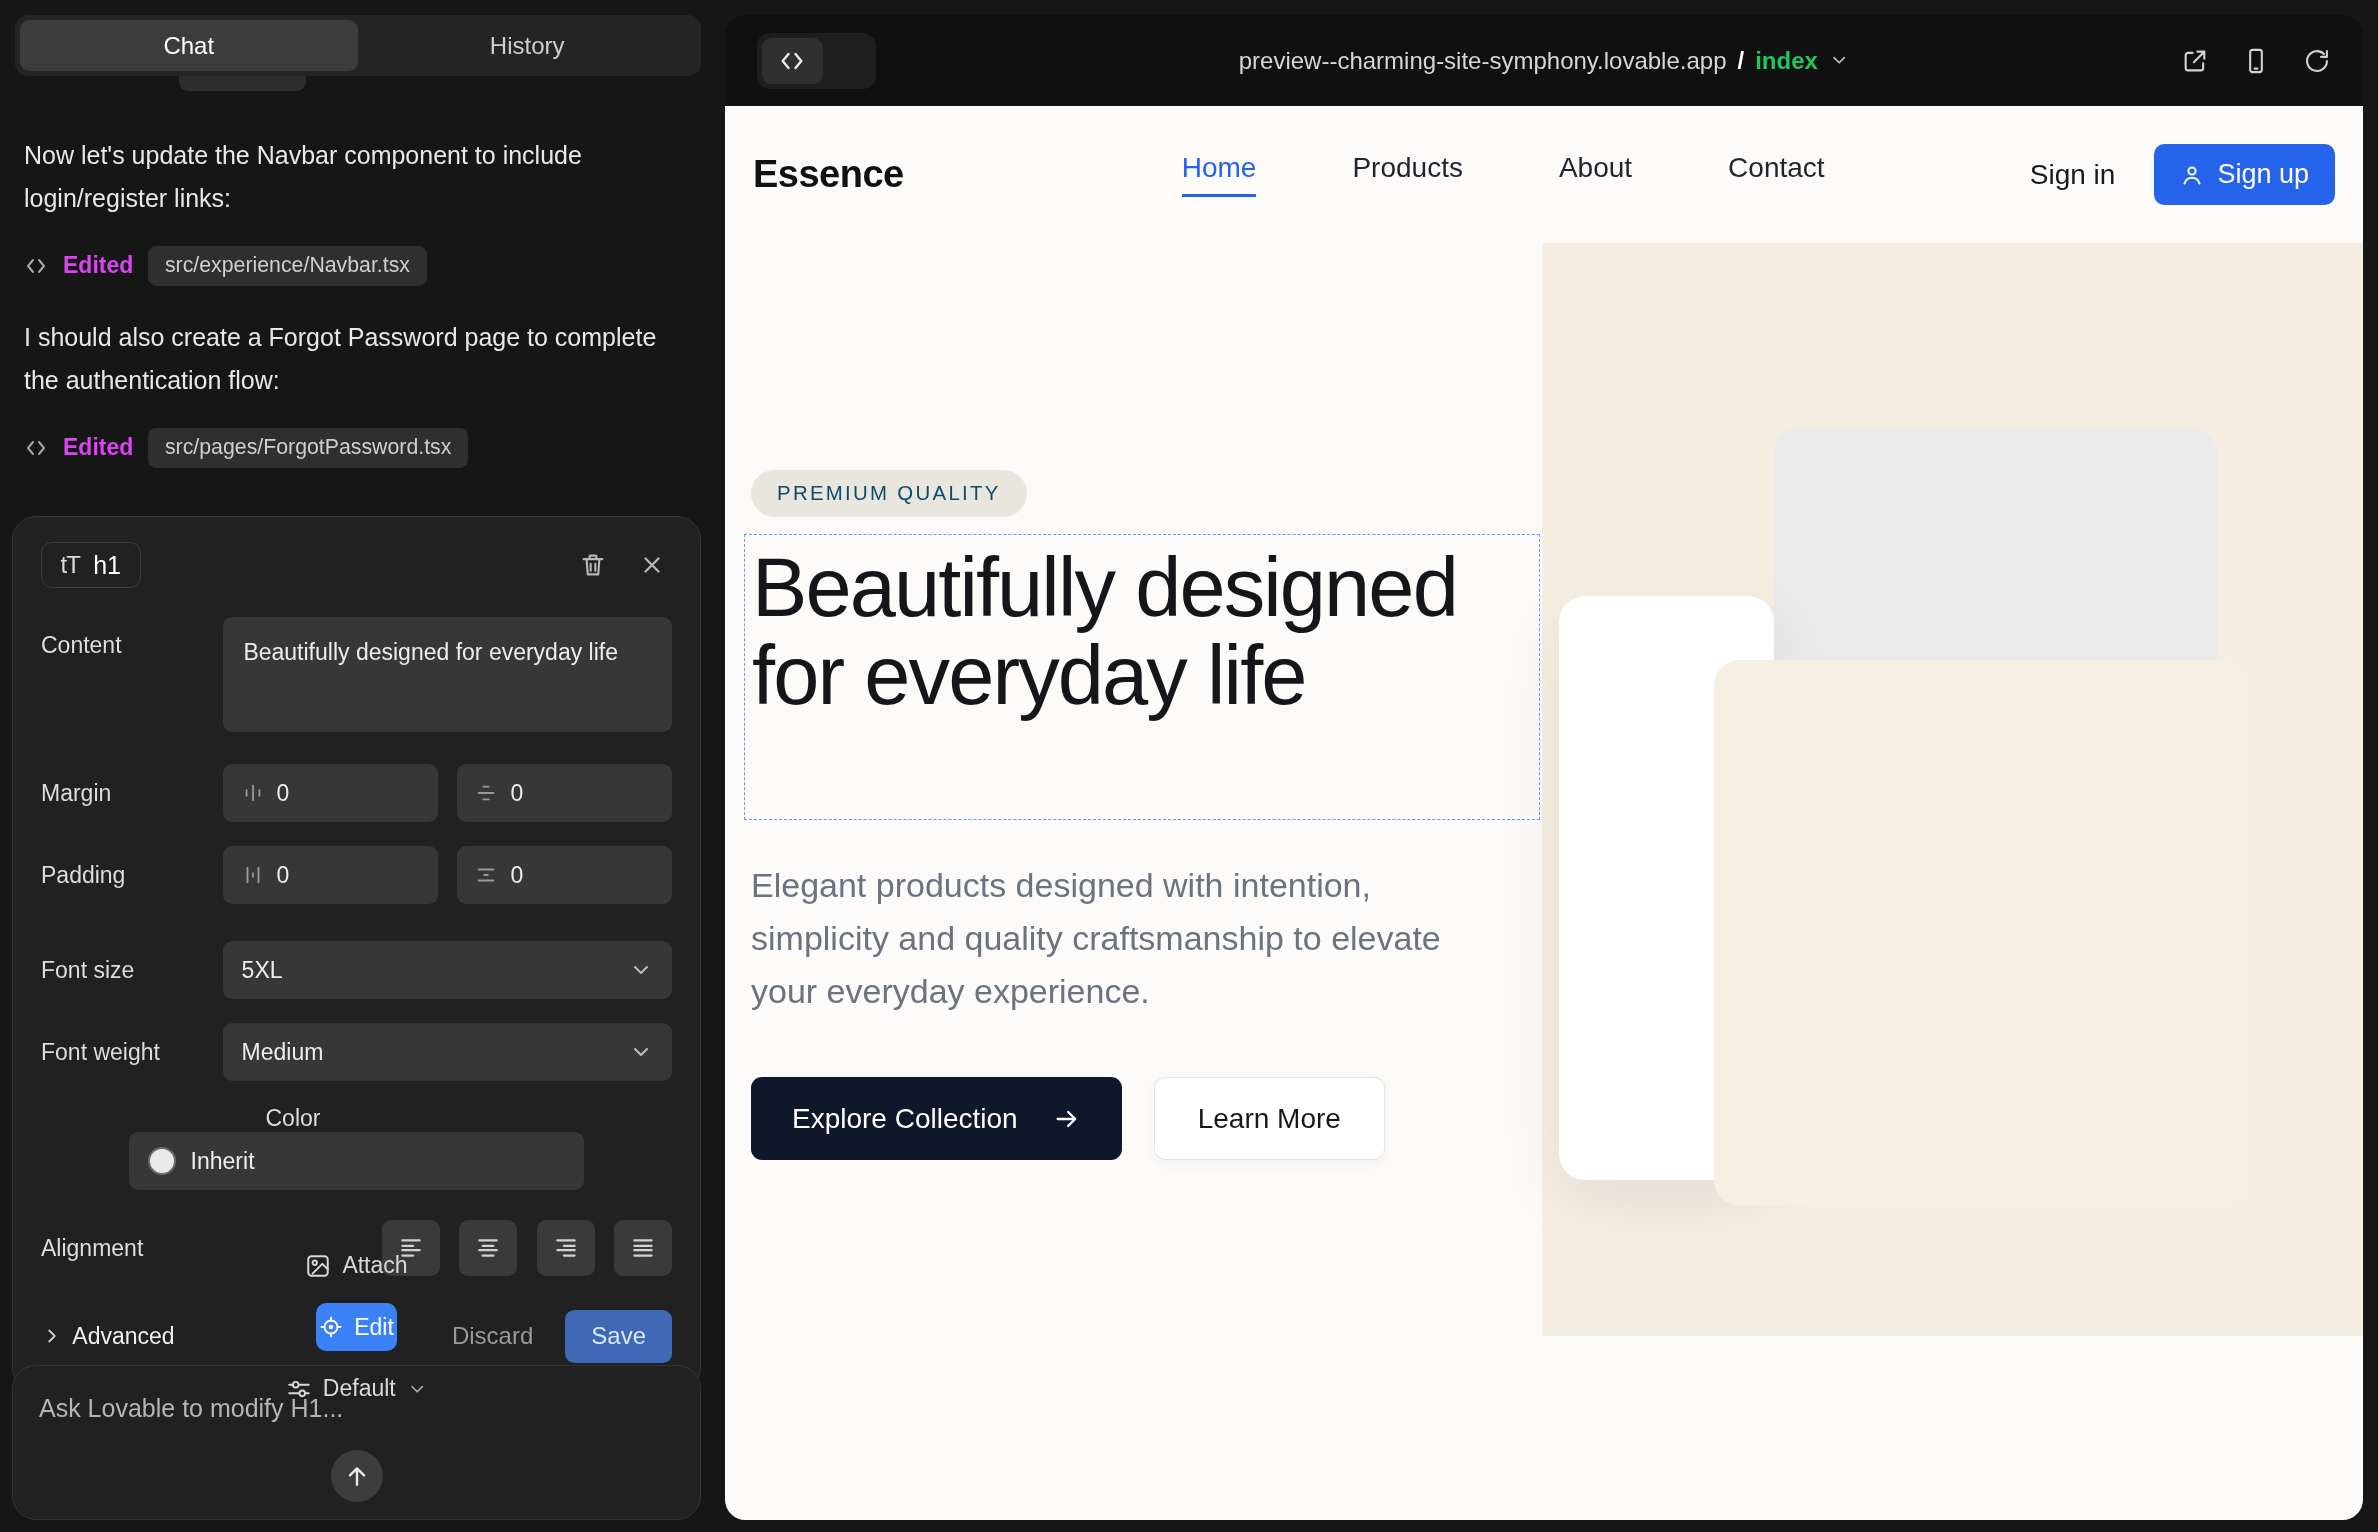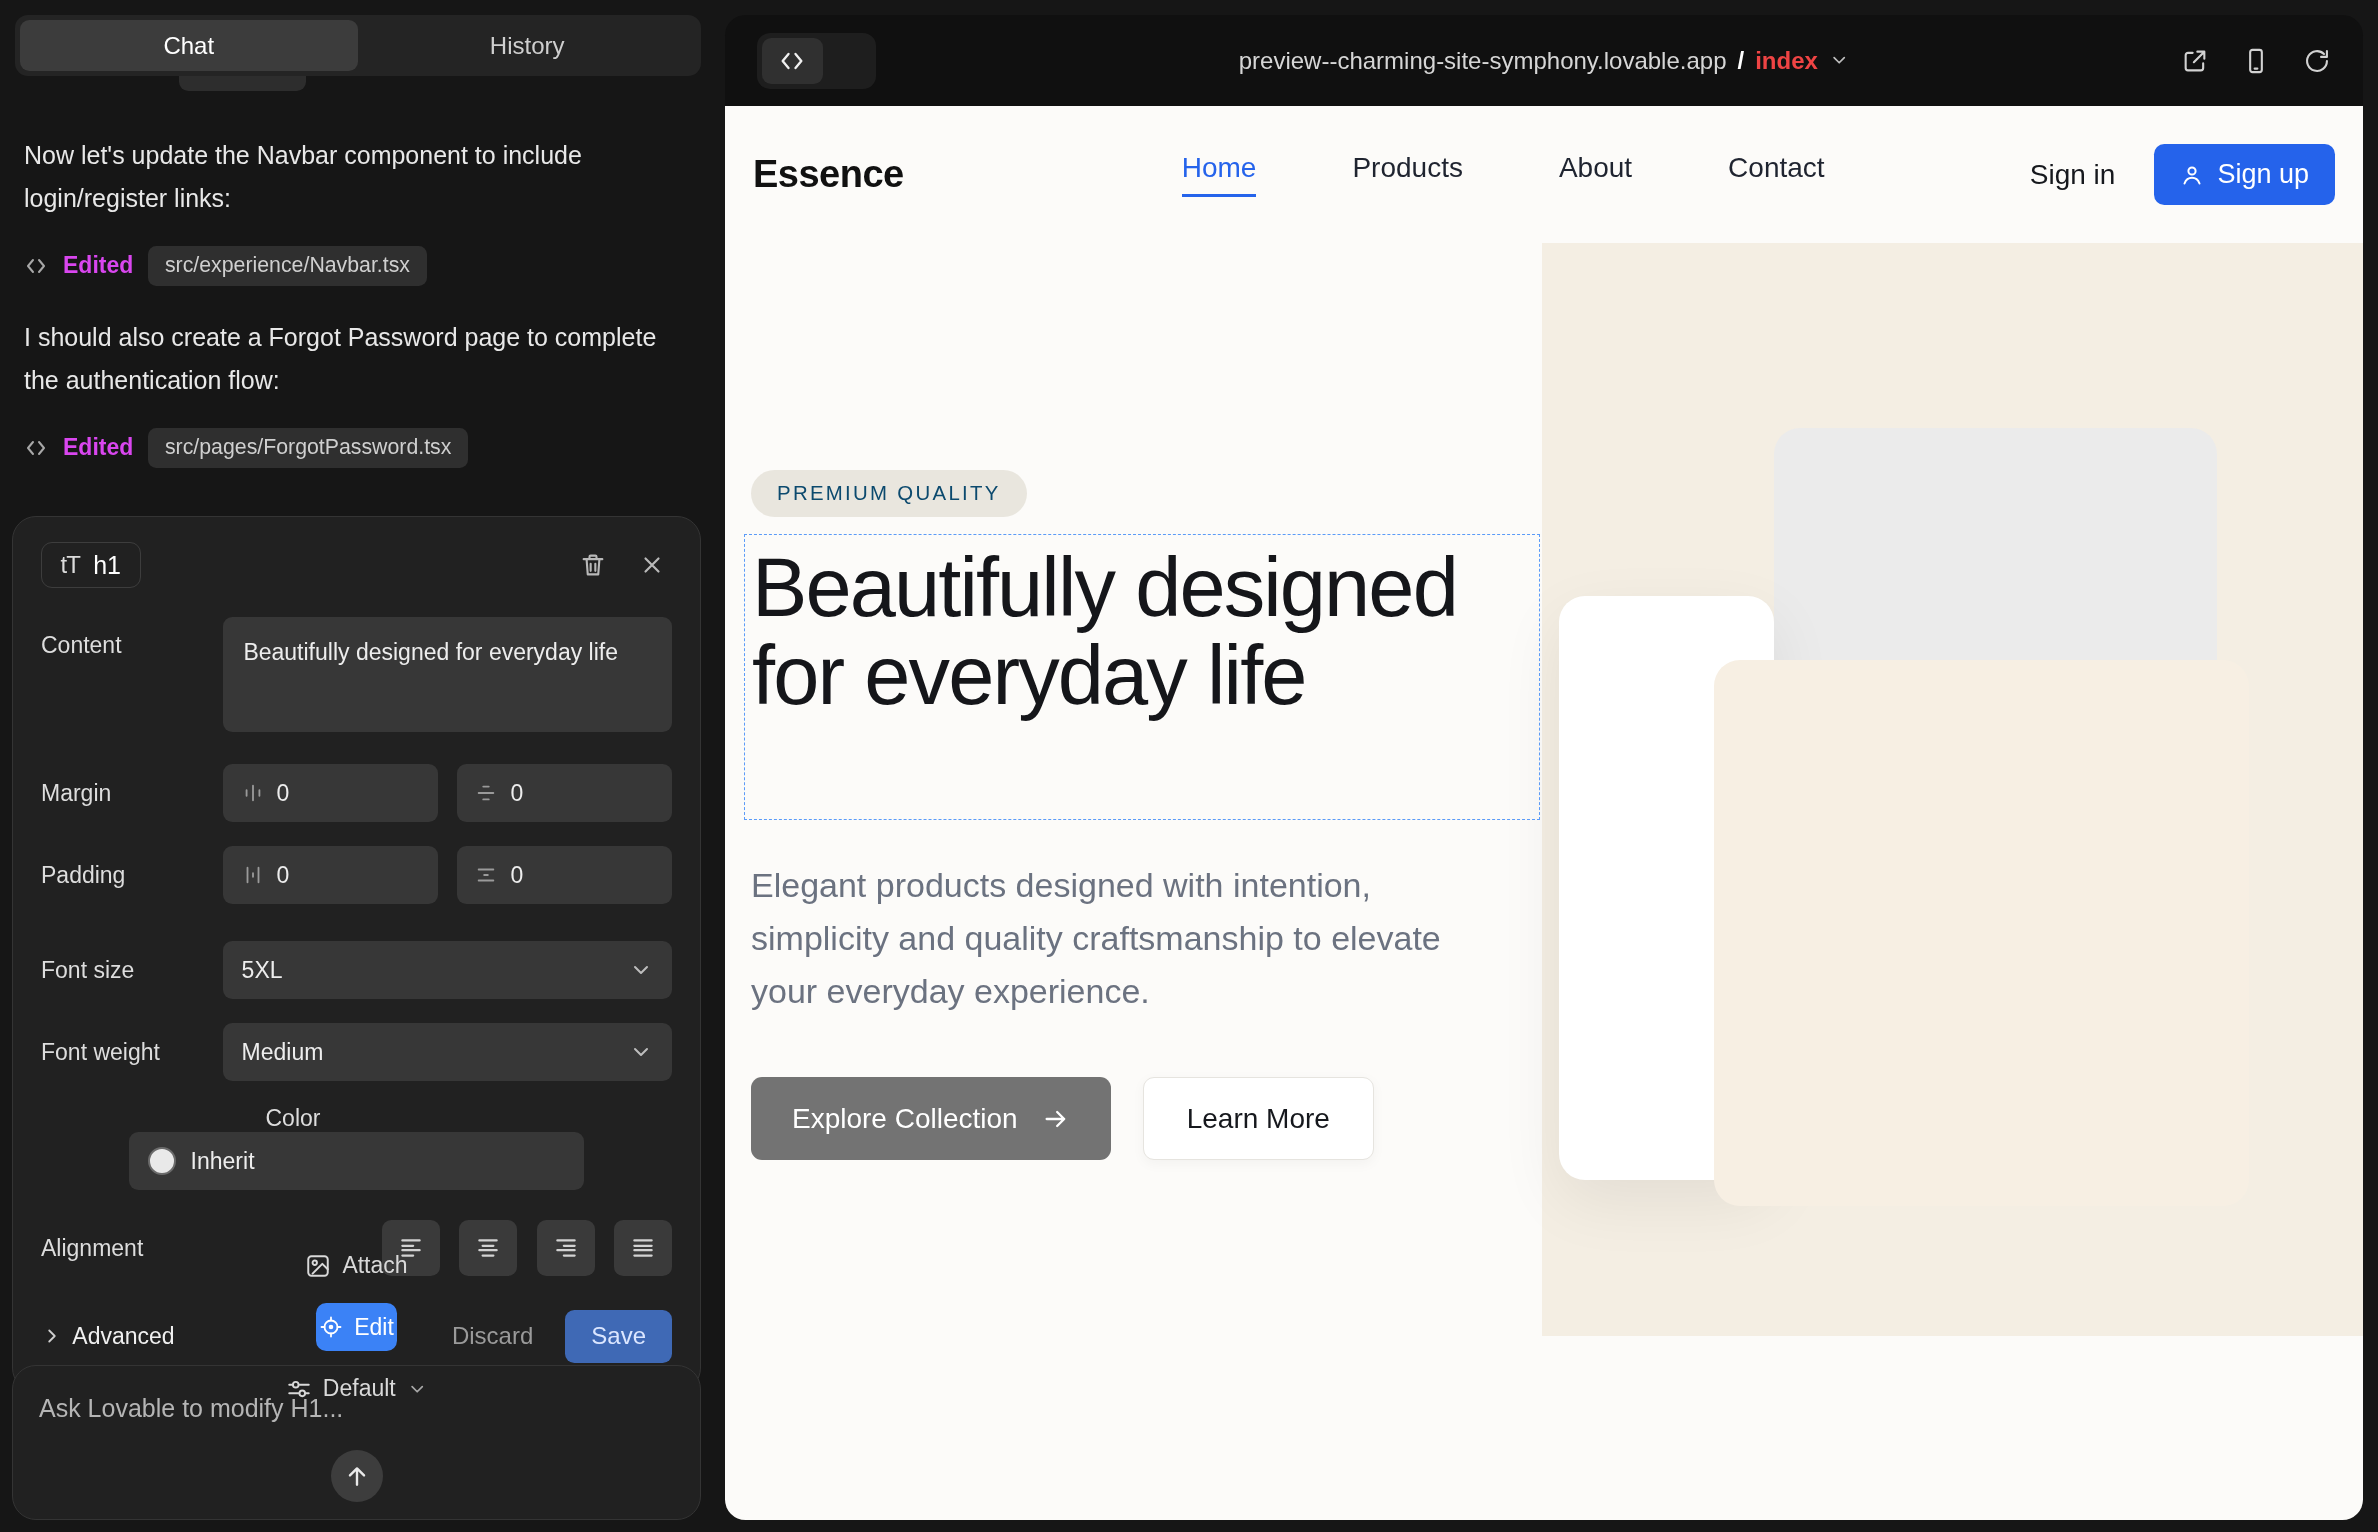--- a/index.html
+++ b/index.html
@@ -100,21 +100,21 @@
     background:#101010; border-radius:20.4px; overflow:hidden;
   }
   .chrome { height:91px; display:flex; align-items:center; padding:0 32px; position:relative; }
   .code-toggle-wrap { display:flex; align-items:center; background:#1e1e1e; border-radius:13px;
     height:56px; width:119px; padding:4.6px; }
   .code-toggle { width:61px; height:46px; background:#303030; border:none; border-radius:9.3px;
     color:#f0f0f0; display:flex; align-items:center; justify-content:center; cursor:pointer; }
   .url-box { position:absolute; left:0; right:0; top:0; height:91px; display:flex;
     align-items:center; justify-content:center; gap:11px; pointer-events:none; }
   .url-domain { font-size:24px; color:#d6d6d6; }
-  .url-path { font-size:24px; color:#ef4444; font-weight:bold; }
+  .url-path { font-size:24px; color:#22c55e; font-weight:bold; }
   .url-sep { font-size:24px; color:#ffffff; font-weight:bold; }
   .url-chev { color:#bdbdbd; }
   .chrome-actions { margin-left:auto; display:flex; align-items:center; gap:33px; color:#d2d2d2; }
 
   
   .site { position:relative; height:1415px; background:#fcfbf9; color:#141414; overflow:hidden; }
   .beige-col { position:absolute; left:817px; right:0; top:137px; height:1093px;
     background:#f4eee3; z-index:0; }
   .deco-gray { position:absolute; left:1049px; top:322px; width:443px; height:361px;
     background:#ebebeb; border-radius:26px; z-index:1; }
@@ -135,22 +135,22 @@
 
   .hero-badge { position:absolute; left:26px; top:364px; z-index:5;
     background:#e9e6de; color:#0c4a6e; border-radius:927px; padding:12px 26px;
     font-size:20.4px; letter-spacing:2.3px; }
   .selection-box { position:absolute; left:18.6px; top:428px; width:796px; height:286px;
     border:1.9px dashed #5b9bf8; z-index:5; padding:9.3px 0 0 7.4px; }
   .hero-h1 { font-size:83px; line-height:88px; font-weight:500; color:#15161a; letter-spacing:-1.9px; }
   .hero-sub { position:absolute; left:26px; top:753px; width:737px; z-index:5;
     font-size:34px; line-height:53px; color:#6b7280; }
   .hero-ctas { position:absolute; left:26px; top:971px; z-index:5; display:flex; gap:32px; }
-  .cta-primary { background:#737373; color:#ffffff; border:none; border-radius:11px;
-    height:83px; padding:0 41px; font-size:28px; display:flex; align-items:center; gap:24px; cursor:pointer; }
+  .cta-primary { background:#0f172a; color:#ffffff; border:none; border-radius:11px;
+    height:83px; padding:0 41px; font-size:28px; display:flex; align-items:center; gap:35px; cursor:pointer; }
   .cta-secondary { background:#ffffff; color:#16181d; border:0.9px solid #e6e4df; border-radius:11px;
     height:83px; padding:0 43px; font-size:28px; display:flex; align-items:center; cursor:pointer;
     box-shadow:0 3.7px 13px rgba(0,0,0,0.04); }
 </style>
 </head>
 <body>
 
 <div class="left-panel">
 
   <div class="clipped-pill"></div>

